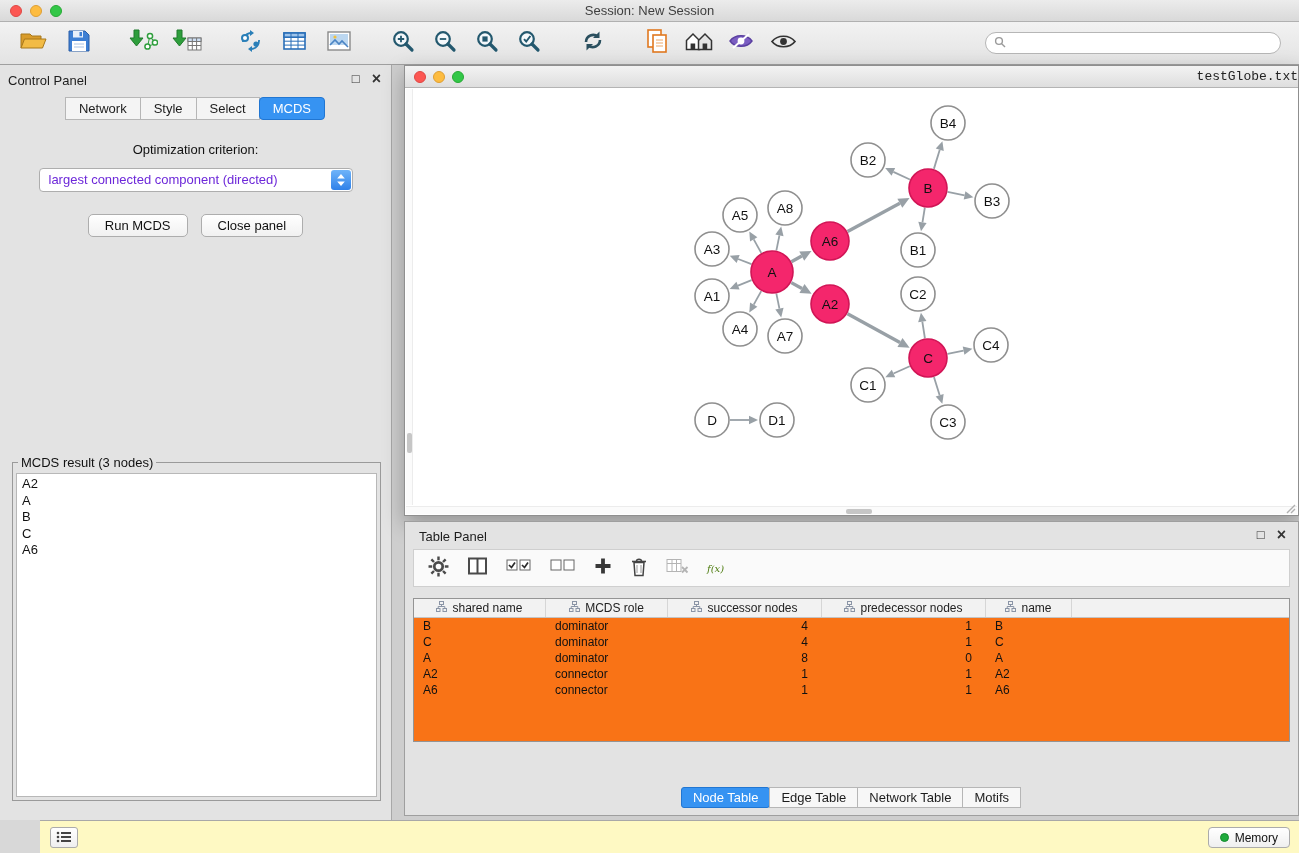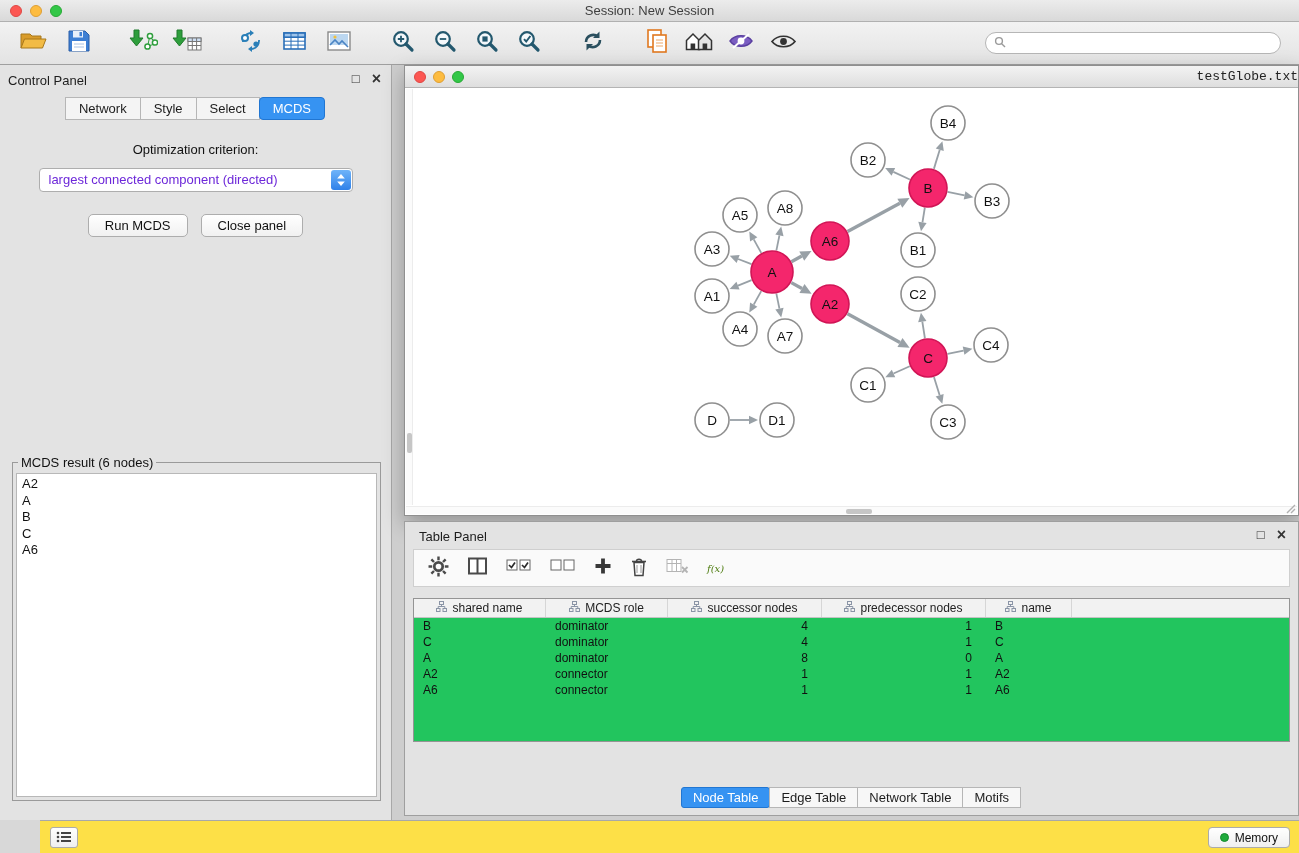--- a/index.html
+++ b/index.html
@@ -110,42 +110,42 @@
   .tp-controls { position: absolute; right: 12px; top: 6px; display: flex; gap: 12px; align-items: center; color: #333; }
   .tp-toolbar {
     position: absolute; left: 8px; right: 8px; top: 27px; height: 38px;
     background: #fafafa; border: 1px solid #cfcfcf;
     display: flex; align-items: center; gap: 18px; padding: 0 14px;
   }
   .tp-icon { display: flex; align-items: center; justify-content: center; }
   .fx-label { font-family: "DejaVu Serif", serif; font-style: italic; font-size: 10px; color: #4d7c0f; }
   .tp-table {
     position: absolute; left: 8px; right: 8px; top: 76px; height: 144px;
-    background: #22c55e; border: 1px solid #949494; overflow: hidden;
+    background: #f97316; border: 1px solid #949494; overflow: hidden;
   }
   .thead { display: flex; height: 19px; background: #f2f2f2; border-bottom: 1px solid #c4c4c4; }
   .th {
     display: flex; align-items: center; justify-content: center; gap: 5px;
     font-size: 12px; color: #222; border-right: 1px solid #d6d6d6; height: 100%;
   }
   .tr { display: flex; height: 16px; align-items: center; }
   .td { font-size: 12px; color: #111; padding-left: 9px; white-space: nowrap; overflow: hidden; }
   .td.num { text-align: right; padding-right: 14px; padding-left: 0; }
   .col0 { width: 132px; } .col1 { width: 122px; } .col2 { width: 154px; } .col3 { width: 164px; } .col4 { width: 86px; }
   .table-tabs { position: absolute; left: 0; right: 0; bottom: 7px; display: flex; justify-content: center; }
   .bt-tab {
     font-size: 13px; padding: 2px 11px; background: #f7f7f7; color: #1d1d1d;
     border: 1px solid #b6b6b6; margin-left: -1px;
   }
   .bt-tab.active { background: #3693f2; color: #fff; border: 1px solid #2176d2; border-radius: 3px; }
 
   
   .statusbar {
     position: absolute; left: 0; right: 0; bottom: 0; height: 33px;
-    background: #fde047; border-top: 1px solid #a8a8a8; margin-left: 40px;
+    background: #fef9c3; border-top: 1px solid #a8a8a8; margin-left: 40px;
   }
   .status-left-btn {
     position: absolute; left: 10px; top: 6px; width: 28px; height: 21px;
     background: linear-gradient(#fff,#efefef); border: 1px solid #ababab; border-radius: 3px;
     display: flex; align-items: center; justify-content: center;
   }
   .memory-btn {
     position: absolute; right: 9px; top: 6px; height: 21px;
     background: linear-gradient(#fff,#efefef); border: 1px solid #ababab; border-radius: 4px;
     display: flex; align-items: center; gap: 6px; padding: 0 11px; font-size: 12px; color: #111;
@@ -326,21 +326,21 @@
     </svg>
       </span>
   </div>
 
   <div class="btn-row">
     <button class="push-btn">Run MCDS</button>
     <button class="push-btn">Close panel</button>
   </div>
 
   <fieldset class="result">
-    <legend>MCDS result (6 nodes)</legend>
+    <legend>MCDS result (3 nodes)</legend>
     <div class="result-list">
         <div class="result-item">A2</div>
         <div class="result-item">A</div>
         <div class="result-item">B</div>
         <div class="result-item">C</div>
         <div class="result-item">A6</div>
       </div>
   </fieldset>
 </div>
 

